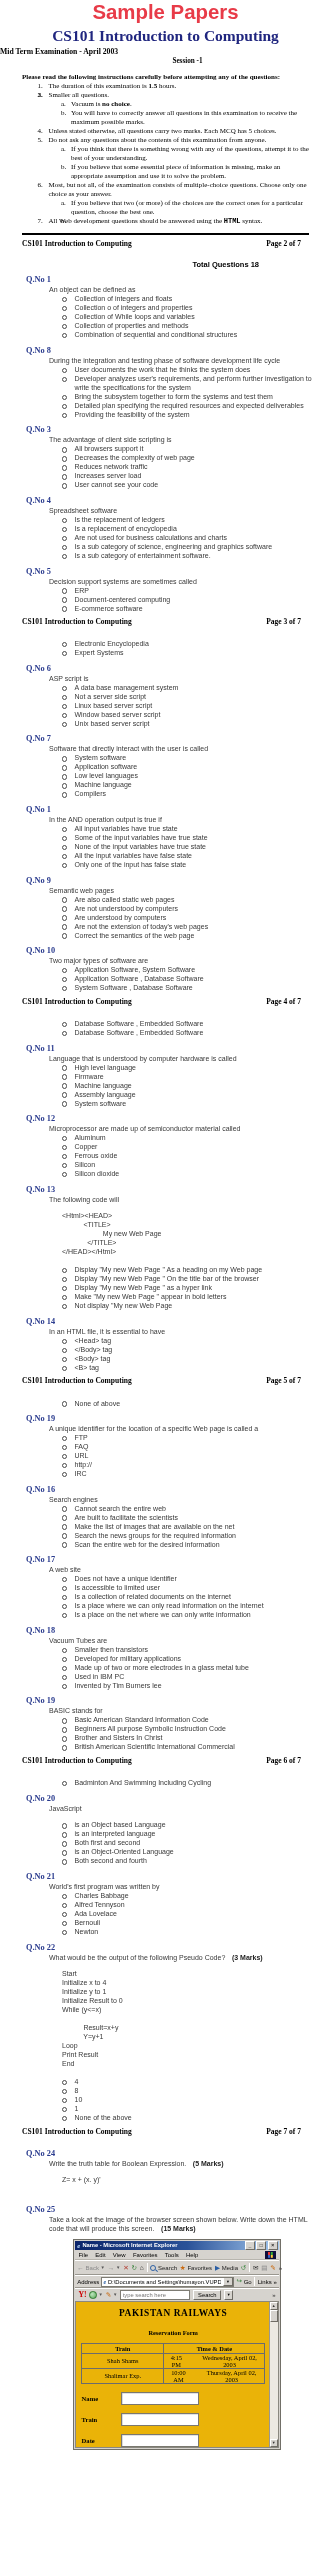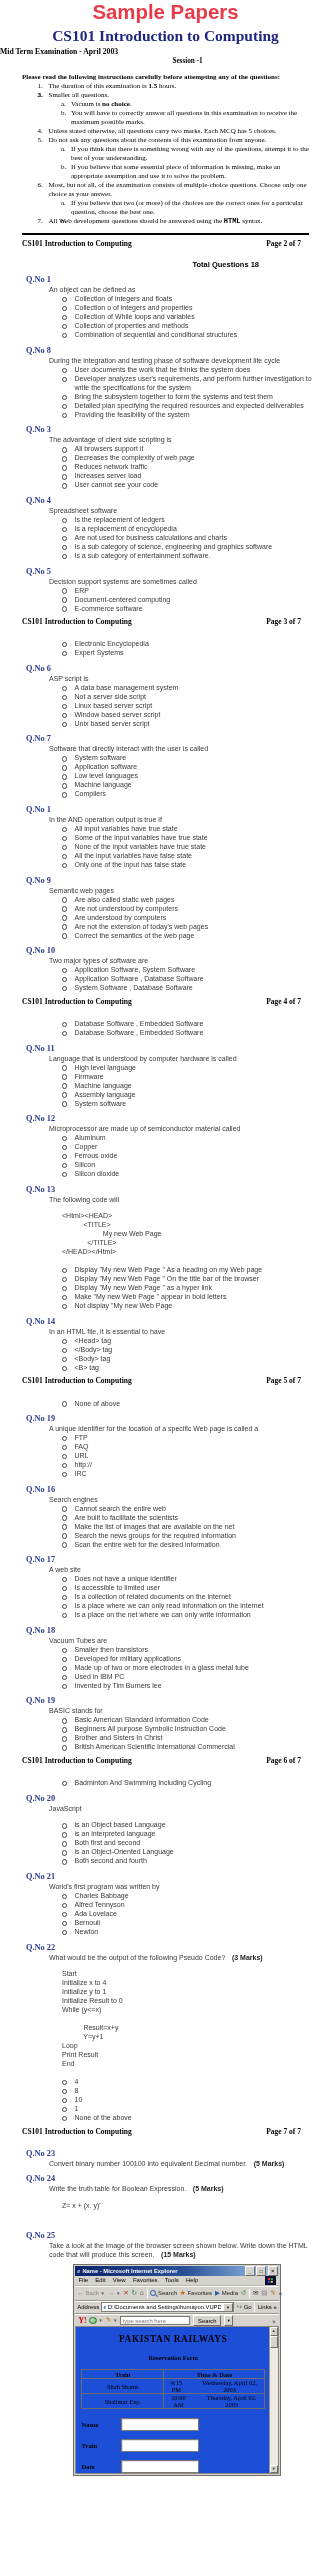--- a/index.html
+++ b/index.html
@@ -56,21 +56,21 @@
   .addr-field{flex:1;display:flex;align-items:center;background:#fff;border:0.6px solid #7e7c74;height:8.3px;padding:0 0.6px 0 1.1px;gap:1.7px;font-size:5.8px;overflow:hidden;white-space:nowrap;}
   .addr-text{overflow:hidden;text-overflow:clip;white-space:nowrap;flex:1;}
   .addr-dd{flex:0 0 auto;width:7.7px;height:7.2px;background:#d6d3ce;border:0.6px solid;border-color:#fff #6f6c65 #6f6c65 #fff;display:flex;align-items:center;justify-content:center;font-size:3.9px;}
   .e-blue{font:bold italic 6px "Liberation Serif",serif;color:#2b5fa3;}
   .b-yahoo{display:flex;align-items:center;height:11.6px;gap:2.8px;padding:0 3.3px;font-size:6px;border-top:0.6px solid #fff;border-bottom:0.6px solid #8a8880;}
   .y-logo{color:#c00;font:bold 7.7px "Liberation Serif",serif;}
   .globe{width:5.5px;height:5.5px;border-radius:50%;background:radial-gradient(circle at 35% 35%,#bfe6bf,#5aa75a);border:0.6px solid #2c7a2c;display:inline-block;}
   .y-input{width:65px;height:7.2px;background:#fff;border:0.6px solid #7e7c74;color:#999;font:5.8px "Liberation Sans",sans-serif;padding:0 1.7px;}
   .y-btn{height:8.8px;background:#d6d3ce;border:0.6px solid;border-color:#fff #6f6c65 #6f6c65 #fff;font-size:5.8px;padding:0 3.9px;display:flex;align-items:center;}
   .y-dd{width:7.2px;height:8.8px;background:#d6d3ce;border:0.6px solid;border-color:#fff #6f6c65 #6f6c65 #fff;display:flex;align-items:center;justify-content:center;font-size:3.9px;}
-  .b-content{position:relative;background:#1d4ed8;height:145px;border:0.6px solid #8a8880;border-top:none;padding:0.6px 11px 0 3.3px;font-family:"Liberation Serif",serif;overflow:hidden;}
+  .b-content{position:relative;background:#eab308;height:145px;border:0.6px solid #8a8880;border-top:none;padding:0.6px 11px 0 3.3px;font-family:"Liberation Serif",serif;overflow:hidden;}
   .c-h1{text-align:center;font:bold 9.4px "Liberation Serif",serif;letter-spacing:0.6px;margin-top:6px;}
   .c-h2{text-align:center;font:bold 6.4px "Liberation Serif",serif;margin-top:10.5px;}
   .res-table{margin:7.2px auto 0;width:calc(100% - 3.3px);border-collapse:collapse;font-size:6.4px;}
   .res-table th,.res-table td{border:0.6px solid #6c6c6c;text-align:center;padding:0 1.1px;height:8.3px;font-weight:normal;}
   .res-table th{font-weight:bold;height:8.8px;}
   .tdflex{display:flex;justify-content:center;gap:8.8px;}
   .frow{display:flex;align-items:center;margin:8.3px 0 0 2.2px;}
   .frow label{width:39px;font:bold 6.6px "Liberation Serif",serif;}
   .frow input{width:72px;height:8.8px;border:0.6px solid #7a786f;box-shadow:inset 0.6px 0.6px 0 rgba(90,90,90,.35);background:#fff;}
   .btnrow{display:flex;justify-content:center;gap:1.7px;margin-top:7.2px;}
@@ -725,24 +725,20 @@
         <div class="opt">
           <span class="bullet"></span>
           <span>None of the above</span>
         </div>
       </div>
     </div>
     <div class="page-head mid">
       <span>CS101 Introduction to Computing</span>
       <span>Page 7 of 7</span>
     </div>
-    <div class="q">
-      <div class="qno">Q.No 23</div>
-      <div class="qtext"><span>Convert binary number 100100 into equivalent Decimal number.</span><span class="marks">(5 Marks)</span></div>
-    </div>
     <div class="q" style="margin-bottom: 22px;">
       <div class="qno">Q.No 24</div>
       <div class="qtext"><span>Write the truth table for Boolean Expression.</span><span class="marks">(5 Marks)</span></div>
       <div class="formula">Z= x + (x. y)'</div>
     </div>
     <div class="q">
       <div class="qno">Q.No 25</div>
       <div class="qtext"><span>Take a look at the image of the browser screen shown below. Write down the HTML code that will produce this screen.</span><span class="marks">(15 Marks)</span></div>
     </div>
   </div>

